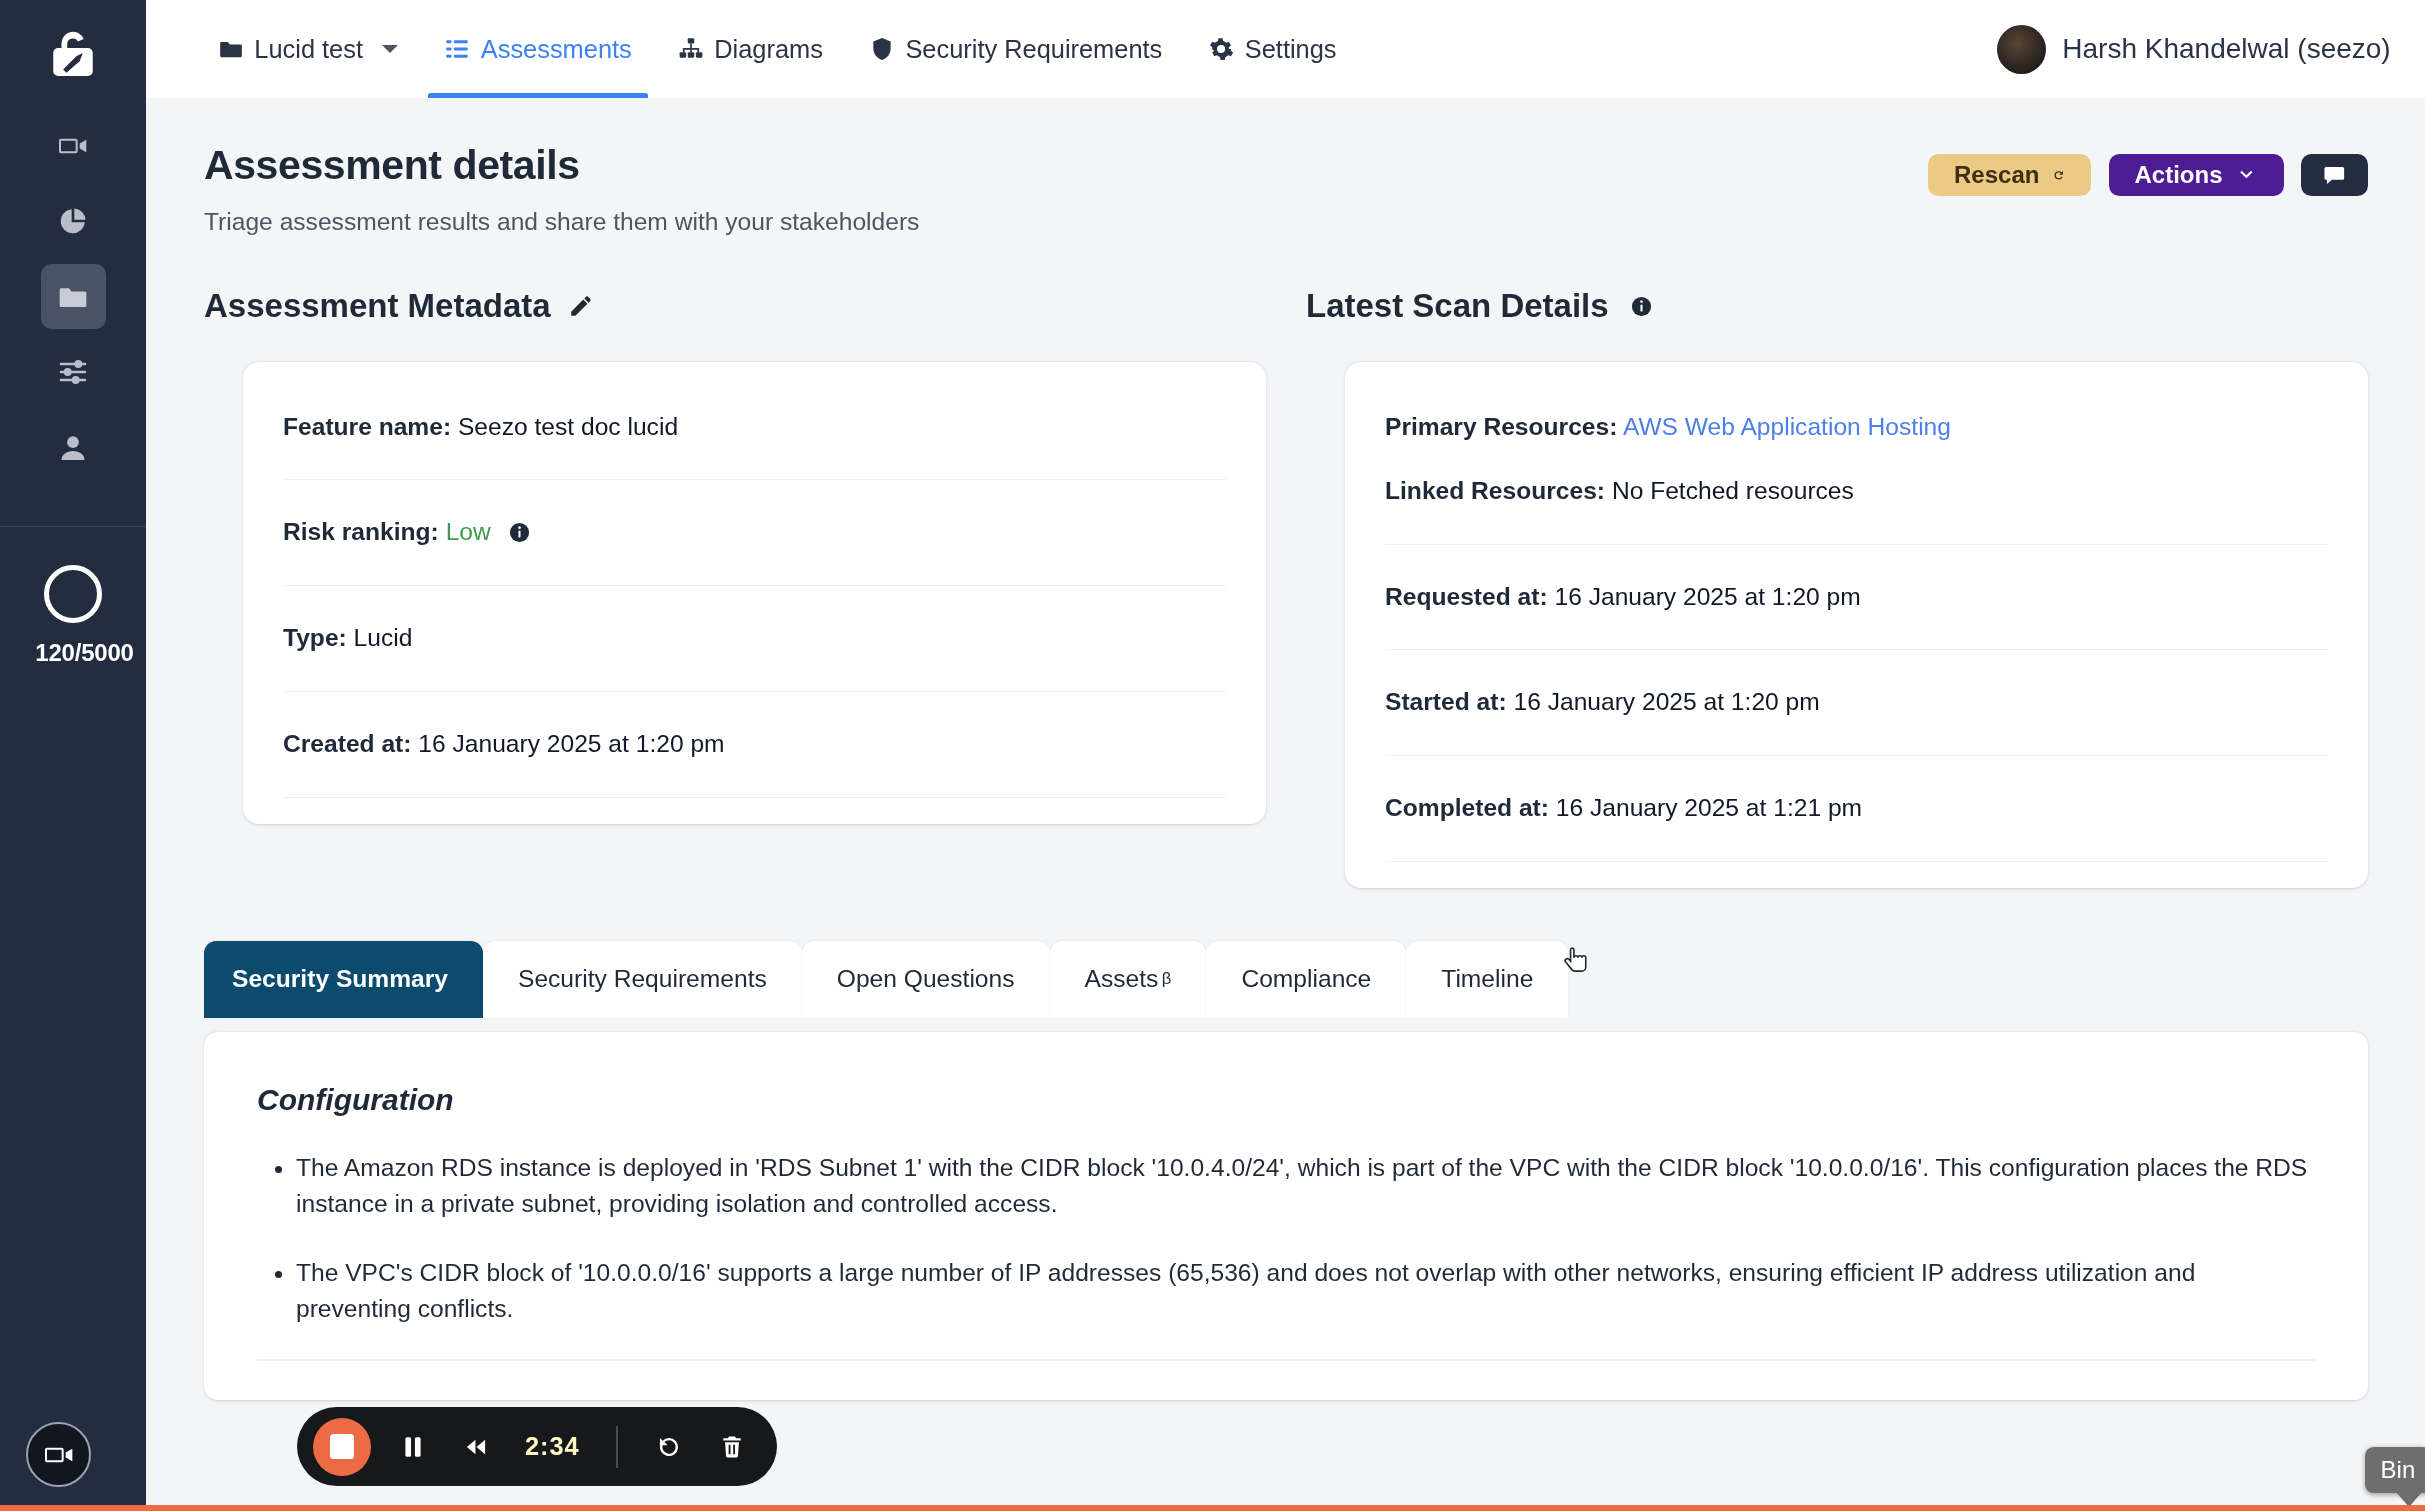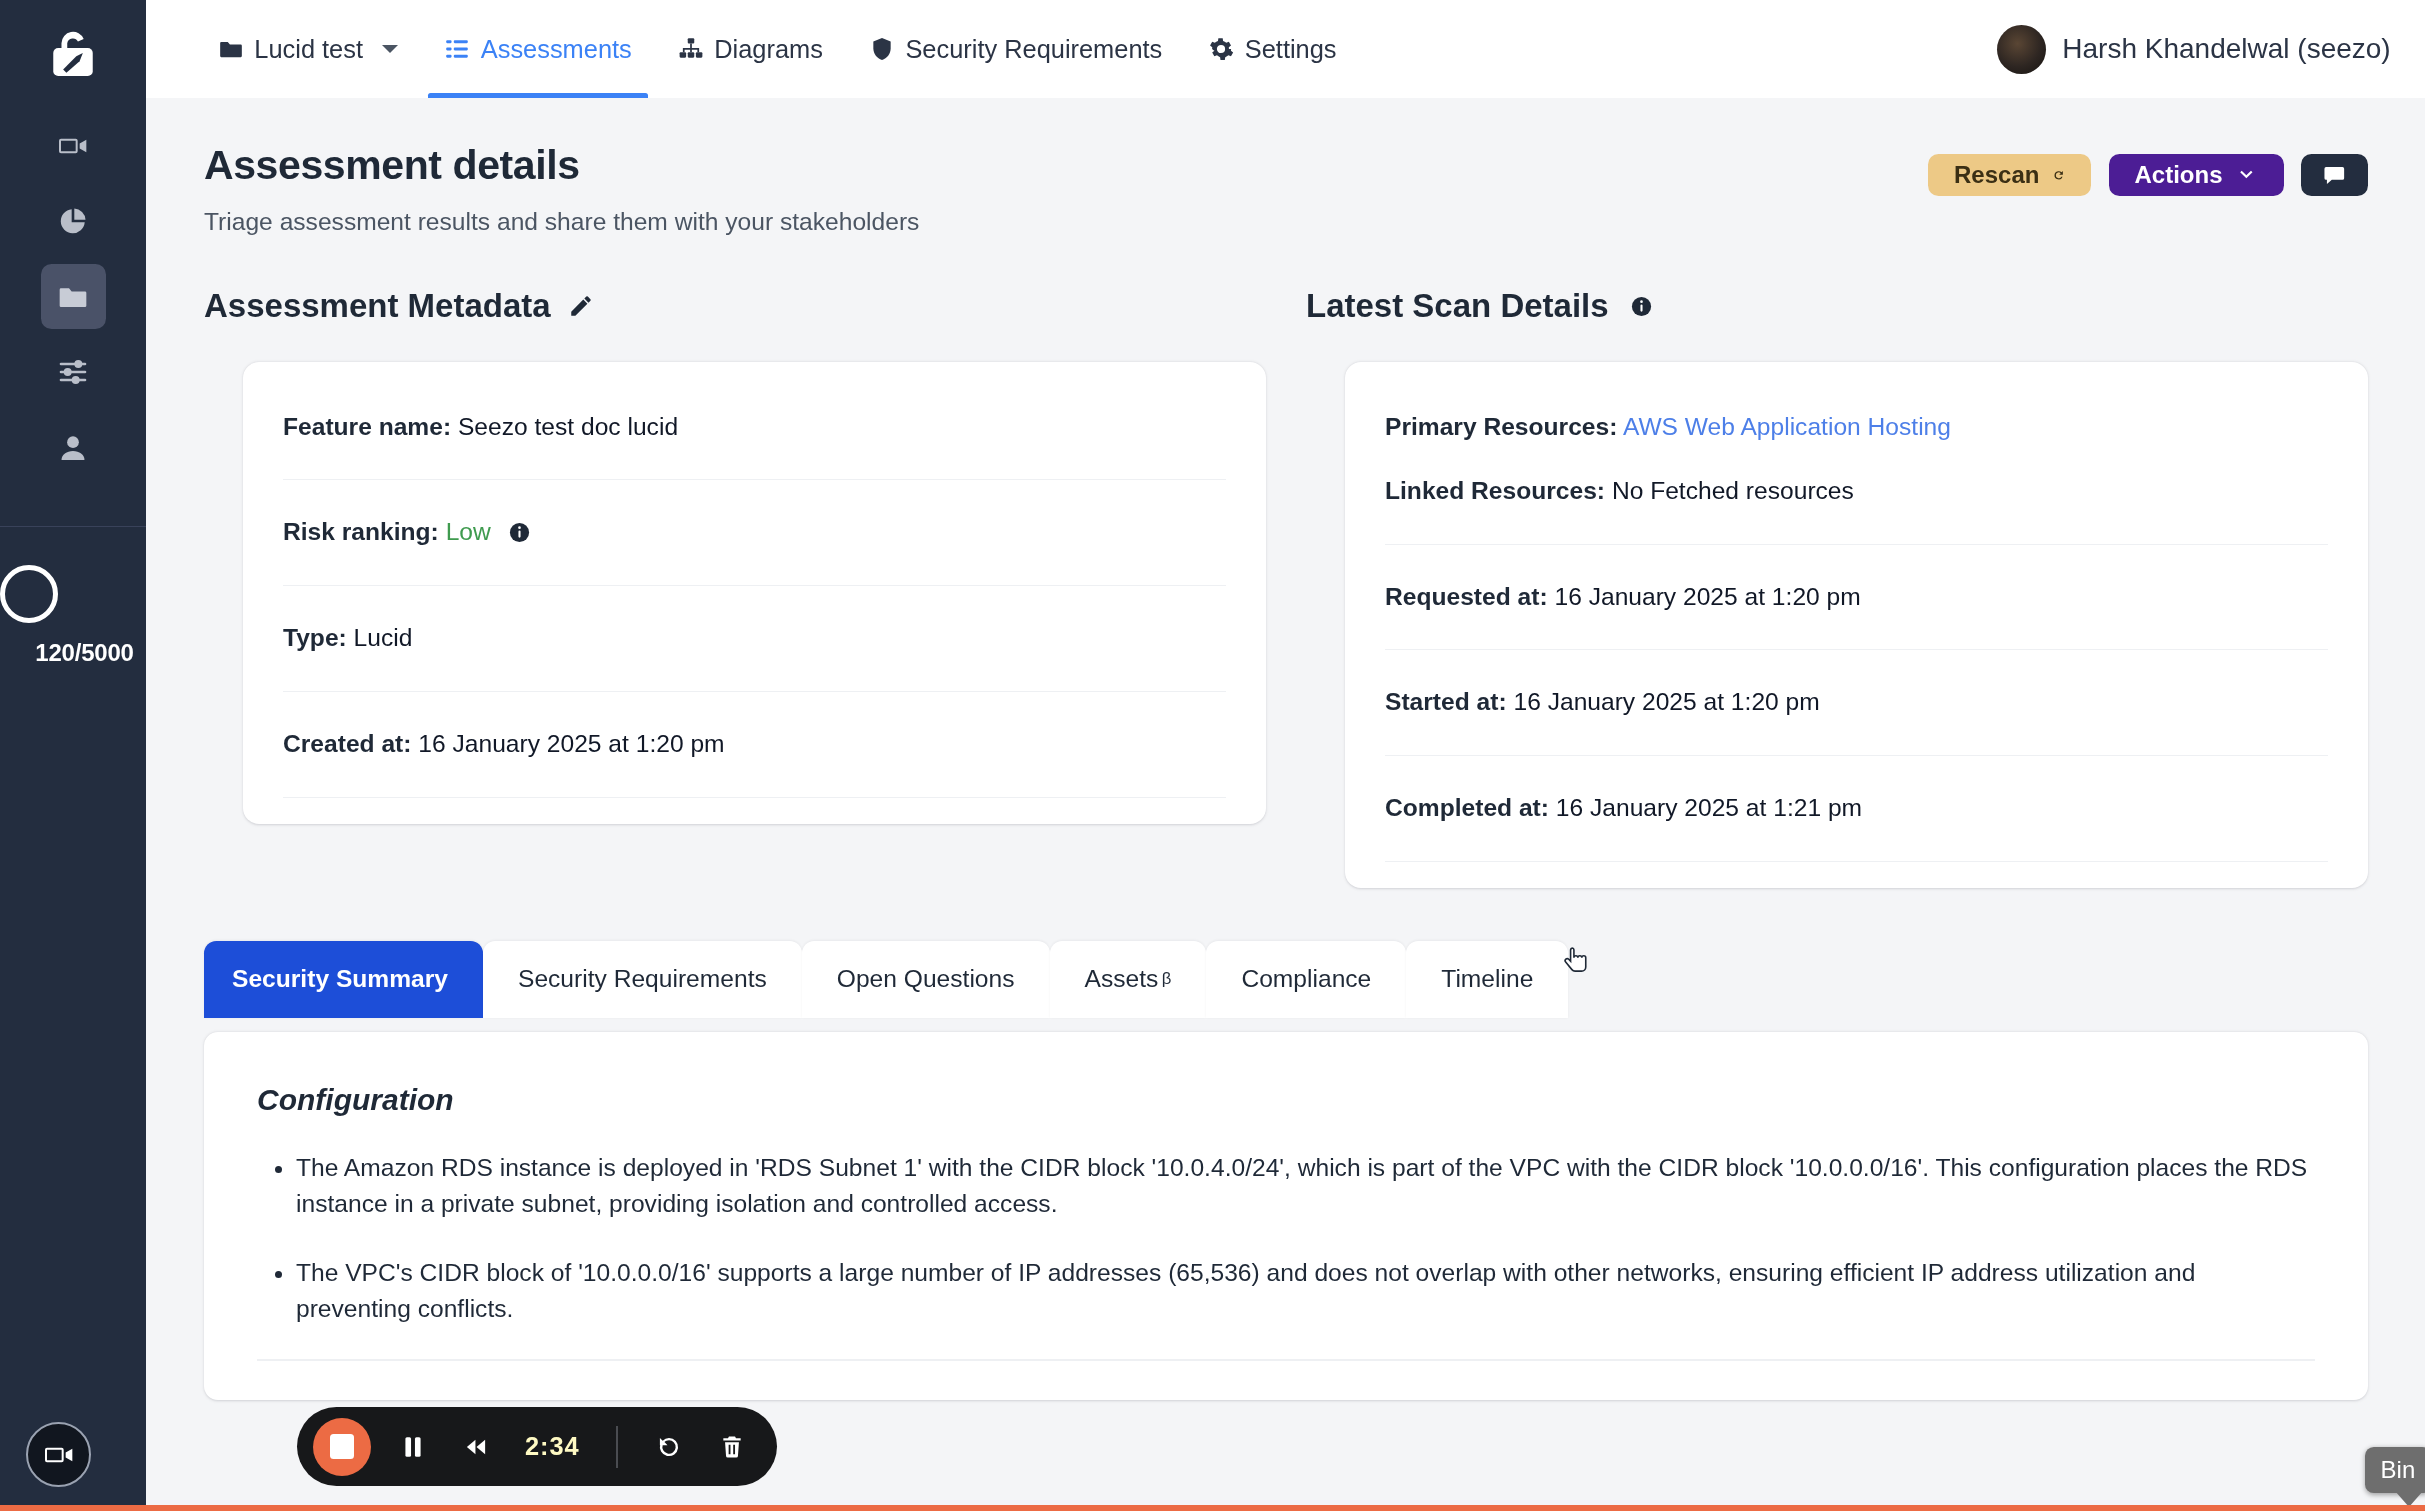--- a/index.html
+++ b/index.html
@@ -38,21 +38,21 @@
   }
   .nav-icon-btn.active { background: #4a5268; }
   .nav-icon-btn svg { width: 32px; height: 32px; fill: #b9bec9; }
   .nav-icon-btn.active svg { fill: #c8ccd6; }
   .sb-divider {
     width: 100%; height: 0.9px; background: #39425a;
     margin-top: 35px; margin-bottom: 0;
   }
   .quota {
     margin-top: 39px;
-    display: flex; flex-direction: column; 
+    display: flex; flex-direction: column; align-items: center;
   }
   .quota-ring {
     width: 58px; height: 58px; border-radius: 50%;
     border: 5.3px solid #ffffff;
   }
   .quota-text {
     margin-top: 16px;
     color: #ffffff;
     font-size: 24px;
     font-weight: 700;
@@ -202,21 +202,21 @@
     padding: 0 35px;
     font-size: 24.6px;
     color: #1f2937;
     background: #ffffff;
     border-radius: 12.3px 12.3px 0 0;
     cursor: pointer;
     white-space: nowrap;
     box-shadow: 0 -0.9px 2.6px rgba(16,24,40,.05);
   }
   .tab.active {
-    background: #1d4ed8; color: #ffffff; font-weight: 700; padding-left: 28px;
+    background: #0c4a6e; color: #ffffff; font-weight: 700; padding-left: 28px;
   }
   .tab sup { font-size: 16.7px; font-weight: 400; margin-left: 3.5px; vertical-align: super; }
 
   
   .content-card {
     background: #ffffff;
     border-radius: 14px;
     box-shadow: 0 0.9px 3.5px rgba(16,24,40,.10), 0 0.9px 1.8px rgba(16,24,40,.06);
     margin-top: 14px;
     padding: 51px 53px 17.5px 53px;

